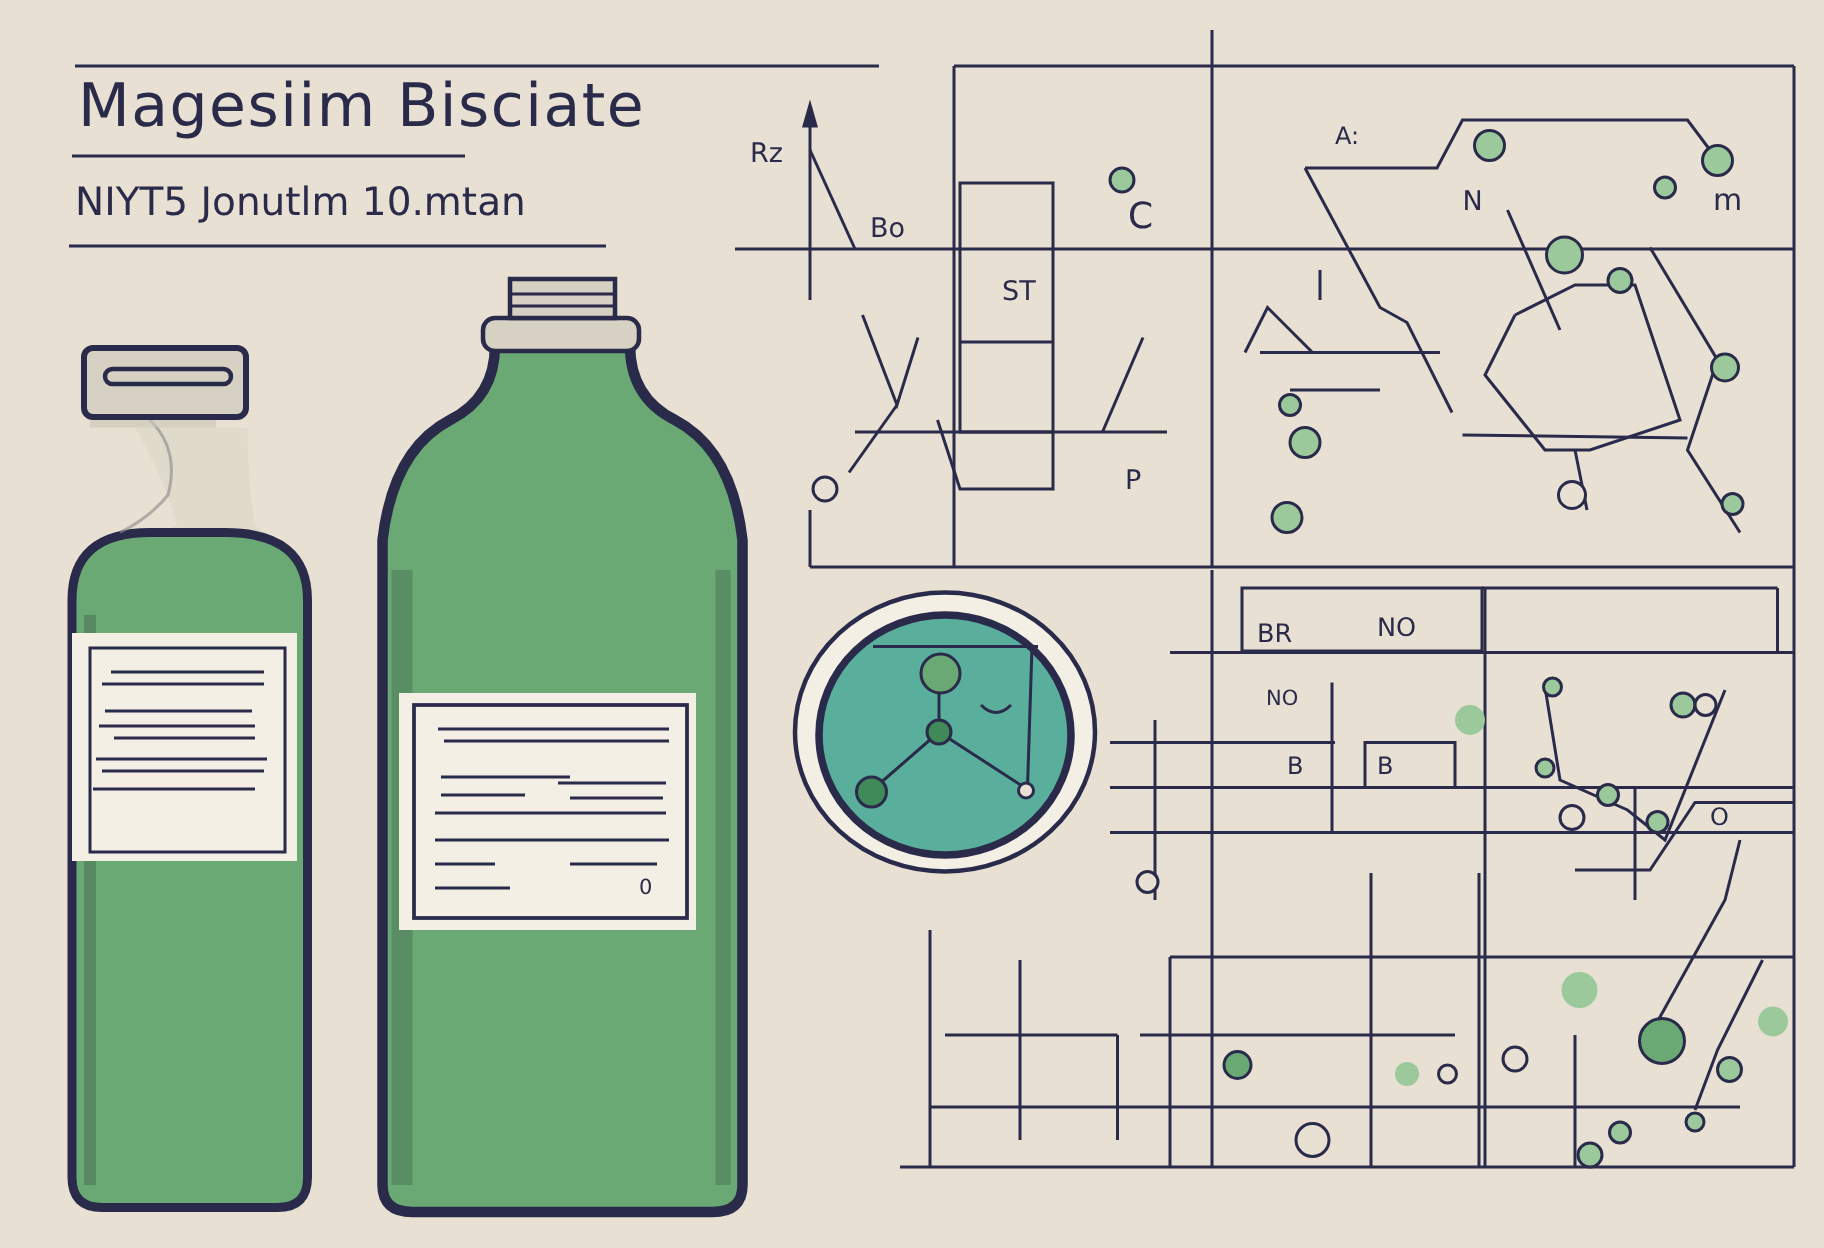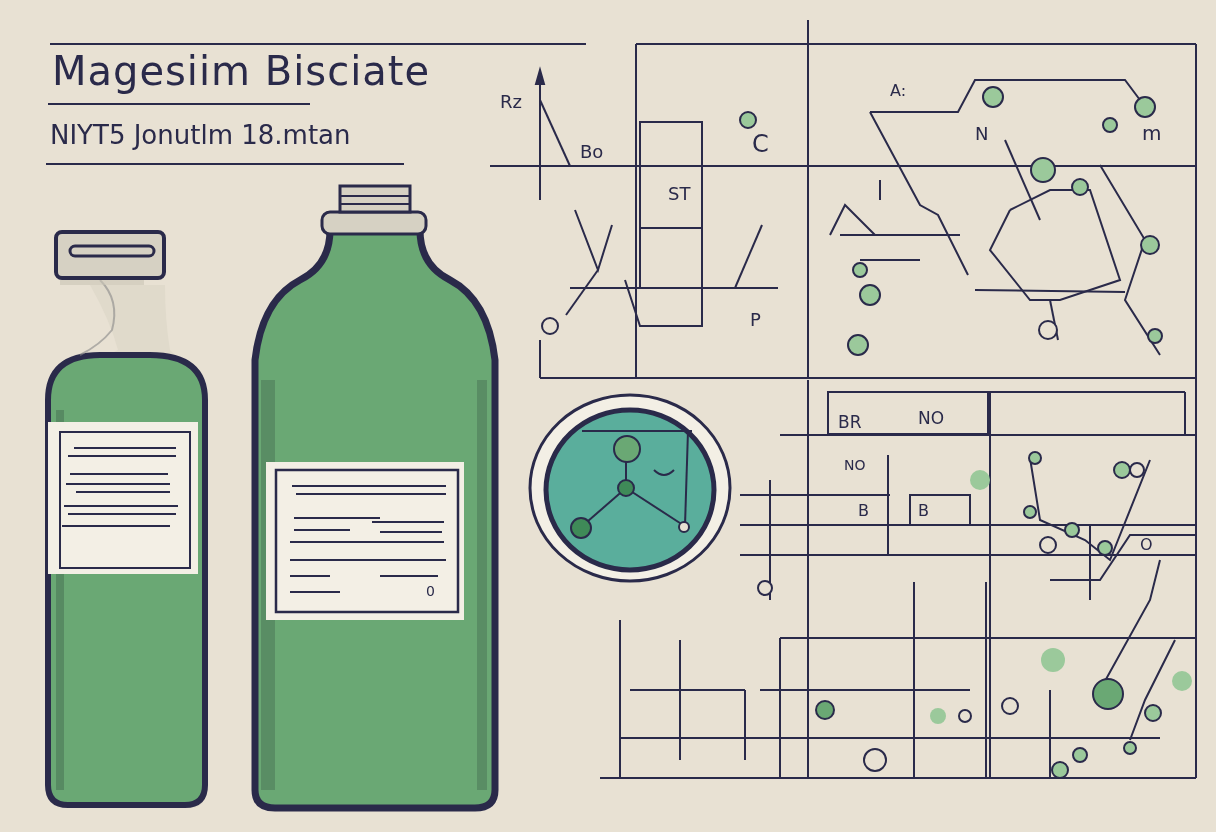--- a/index.html
+++ b/index.html
@@ -6,21 +6,21 @@
   body{width:1216px;height:832px;background:#e8e1d3;overflow:hidden;position:relative;font-family:"DejaVu Sans",sans-serif;color:#2a2a4a;}
   .title{position:absolute;left:52px;top:48px;font-size:40px;letter-spacing:1px;color:#2a2a4a;}
   .subtitle{position:absolute;left:50px;top:120px;font-size:26px;color:#2a2a4a;}
   svg{position:absolute;left:0;top:0;}
   .lbl{font-family:"DejaVu Sans",sans-serif;fill:#2a2a4a;}
 </style>
 </head>
 <body>
 
 <div class="title">Magesiim Bisciate</div>
-<div class="subtitle">NIYT5 Jonutlm 18.mtan</div>
+<div class="subtitle">NIYT5 Jonutlm 10.mtan</div>
 
 <svg width="1216" height="832" viewBox="0 0 1216 832">
 
   <g stroke="#2a2a4a" stroke-width="2">
     <line x1="50" y1="44" x2="586" y2="44"></line>
     <line x1="48" y1="104" x2="310" y2="104"></line>
     <line x1="46" y1="164" x2="404" y2="164"></line>
   </g>
 
   <g>

